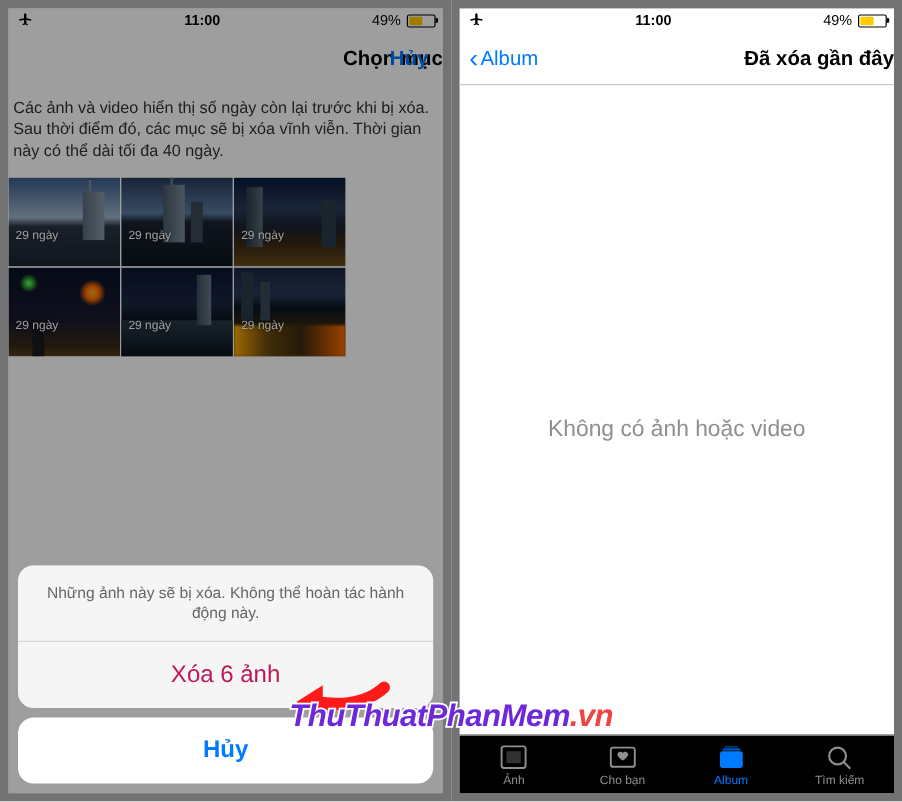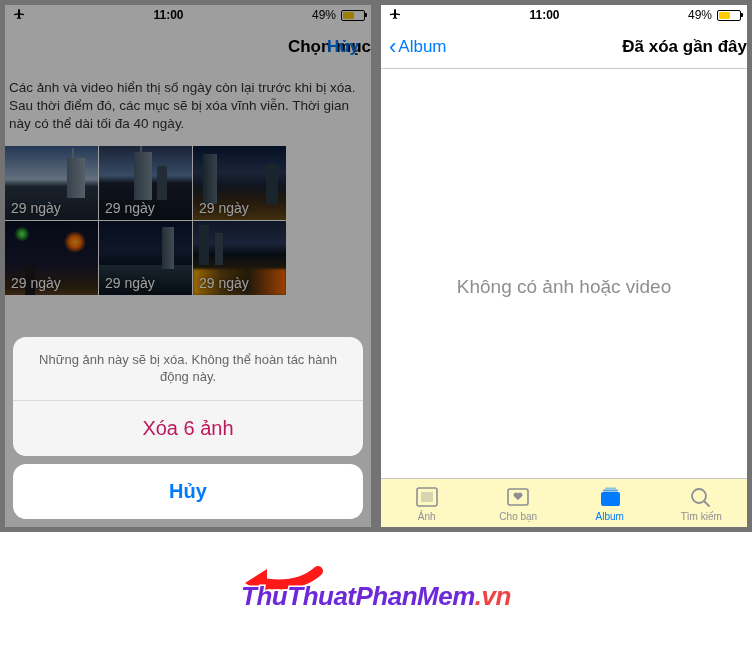--- a/index.html
+++ b/index.html
@@ -1,18 +1,18 @@
 <!DOCTYPE html>
 <html><head>
 <meta charset="utf-8">
 <style>
 *{margin:0;padding:0;box-sizing:border-box;-webkit-font-smoothing:antialiased}
 body{font-family:-apple-system,'Helvetica Neue',Arial,sans-serif;background:#fff;width:752px;height:668px;overflow:hidden;position:relative}
 .stage{display:flex;width:752px;height:668px}
-.phone{width:376px;height:532px;position:relative;background:#fff;border:5px solid #737373}
+.phone{width:376px;height:668px;position:relative;background:#fff;border:7px solid #737373}
 
 
 .sb{height:20px;display:flex;align-items:center;justify-content:space-between;padding:0 6px;font-size:12px;font-weight:500}
 .sb-l,.sb-r{display:flex;align-items:center;gap:3px}
 .sb-c{font-weight:600}
 .batt{width:24px;height:11px;border:1px solid #000;border-radius:2px;position:relative;margin-left:2px}
 .batt::after{content:"";position:absolute;right:-3px;top:2.5px;width:2px;height:4px;background:#000;border-radius:0 1px 1px 0}
 .batt-fill{position:absolute;left:1px;top:1px;bottom:1px;width:49%;background:#ffcc00;border-radius:1px}
 
 
@@ -21,21 +21,21 @@
 .nav-title{font-size:17px;font-weight:600}
 .nav-left{position:absolute;left:8px;display:flex;align-items:center;color:#007aff;font-size:17px}
 .nav-right{position:absolute;right:12px;color:#007aff;font-size:17px;font-weight:600}
 .chev{font-size:22px;line-height:1;margin-right:2px;font-weight:400}
 
 
 .desc{padding:10px 4px 12px;font-size:13.5px;line-height:1.35;color:#333}
 .grid{display:flex;flex-wrap:wrap;gap:1px}
 .thumb{width:93px;height:74px;position:relative;overflow:hidden}
 .sky{position:absolute;inset:0}
-.th-label{position:absolute;left:6px;bottom:4px;color:#fff;font-size:14px;font-weight:500;text-shadow:0 0 3px rgba(0,0,0,.7)}
+.th-label{position:absolute;left:6px;bottom:20px;color:#fff;font-size:10px;font-weight:500;text-shadow:0 0 3px rgba(0,0,0,.7)}
 
 .t1 .sky{background:linear-gradient(180deg,#3a5a8a 0%,#9fb5cc 45%,#2a3544 55%,#1a2430 100%)}
 .t1 .bld{position:absolute;left:62px;top:12px;width:18px;height:40px;background:linear-gradient(90deg,#5a6a7a,#8a9aa8)}
 .t1 .bld::before{content:"";position:absolute;left:5px;top:-10px;width:2px;height:10px;background:#7a8a98}
 .t2 .sky{background:linear-gradient(180deg,#2a3a5a 0%,#5a7aa2 40%,#1a2230 50%,#0d1520 100%)}
 .t2 .bld{position:absolute;left:35px;top:6px;width:18px;height:48px;background:linear-gradient(90deg,#4a5a6a,#7a8a98)}
 .t2 .bld::before{content:"";position:absolute;left:6px;top:-8px;width:2px;height:8px;background:#6a7a88}
 .t2 .bld2{position:absolute;left:58px;top:20px;width:10px;height:34px;background:#3a4a58}
 .t3 .sky{background:linear-gradient(180deg,#0a1a3a 0%,#2a3a5a 35%,#1a2230 55%,#3a2a15 75%,#6a4a1a 100%)}
 .t3 .bld{position:absolute;left:10px;top:8px;width:14px;height:50px;background:linear-gradient(90deg,#2a3a48,#5a6a78)}
@@ -60,21 +60,21 @@
 .sheet-btn.destructive{color:#be185d}
 .sheet-cancel{background:#fff;border-radius:13px;padding:16px 0;text-align:center;font-size:20px;font-weight:600;color:#007aff}
 
 
 .dim{position:absolute;inset:0;background:rgba(0,0,0,.38);z-index:2}
 .below-dim{position:absolute;inset:0;z-index:1}
 .sheet{z-index:3}
 
 
 .empty-msg{position:absolute;top:52%;left:0;right:0;text-align:center;color:#8e8e93;font-size:19px}
-.tabbar{position:absolute;left:0;right:0;bottom:0;height:49px;border-top:0.5px solid #c8c8c8;display:flex;justify-content:space-around;align-items:center;background:#fef9c3}
+.tabbar{position:absolute;left:0;right:0;bottom:0;height:49px;border-top:0.5px solid #c8c8c8;display:flex;justify-content:space-around;align-items:center;background:#000000}
 .tab{display:flex;flex-direction:column;align-items:center;gap:2px;color:#8e8e93;font-size:10px;width:60px}
 .tab.active{color:#007aff}
 .tab svg{width:26px;height:24px}
 
 
 .arrow{position:absolute;z-index:4;pointer-events:none}
 
 
 .wm{position:absolute;z-index:10;font-family:Arial,sans-serif;font-weight:900;font-style:italic;font-size:26px;left:50%;transform:translateX(-50%);bottom:56px;letter-spacing:-0.5px;white-space:nowrap}
 .wm span{-webkit-text-stroke:3px #fff;paint-order:stroke fill}

